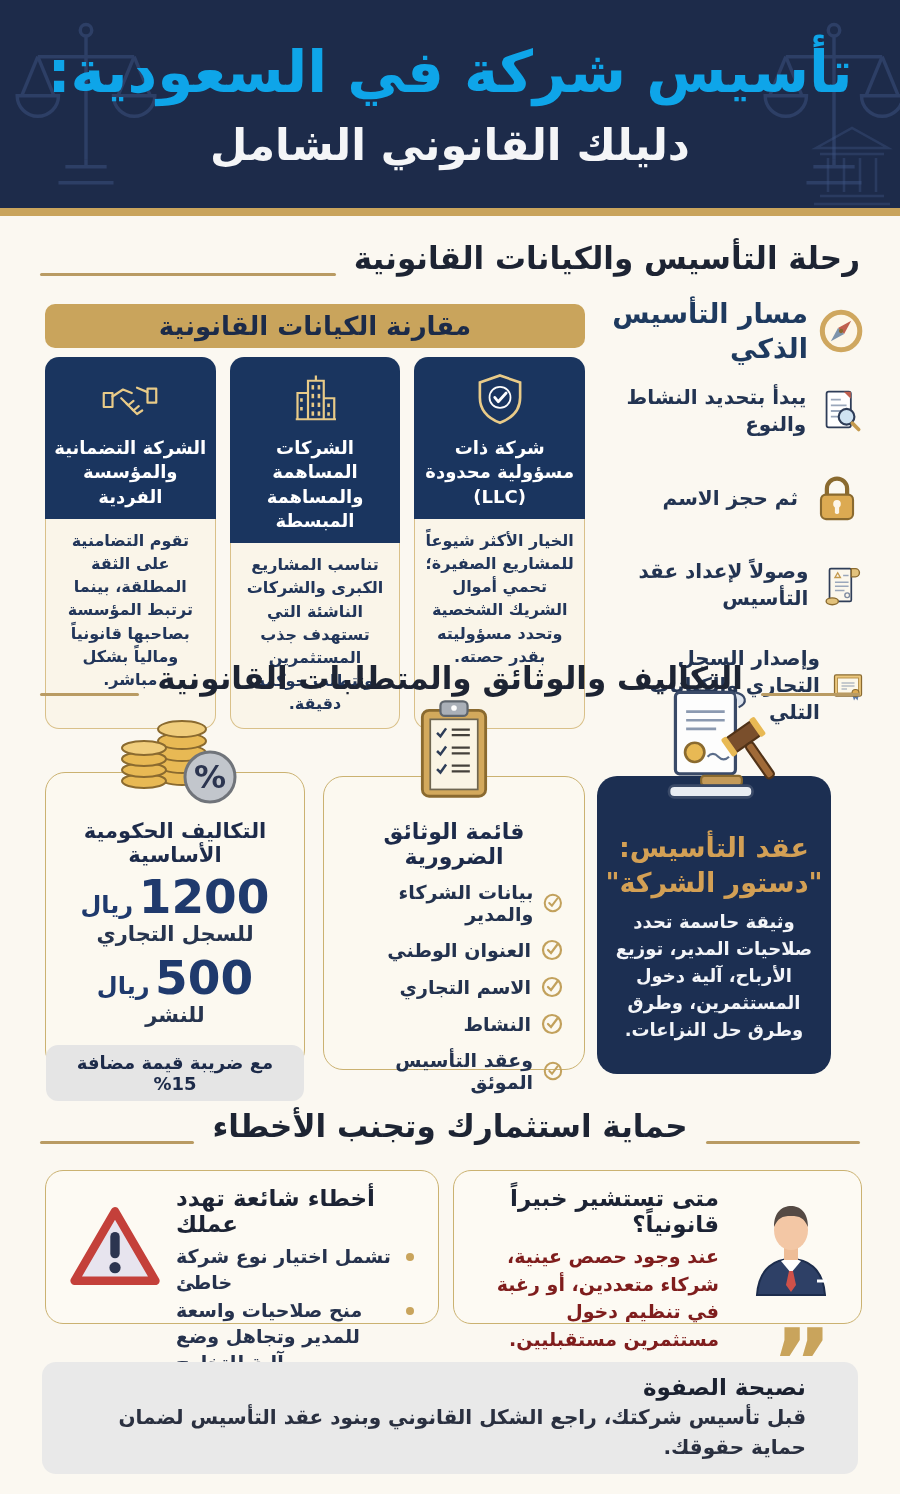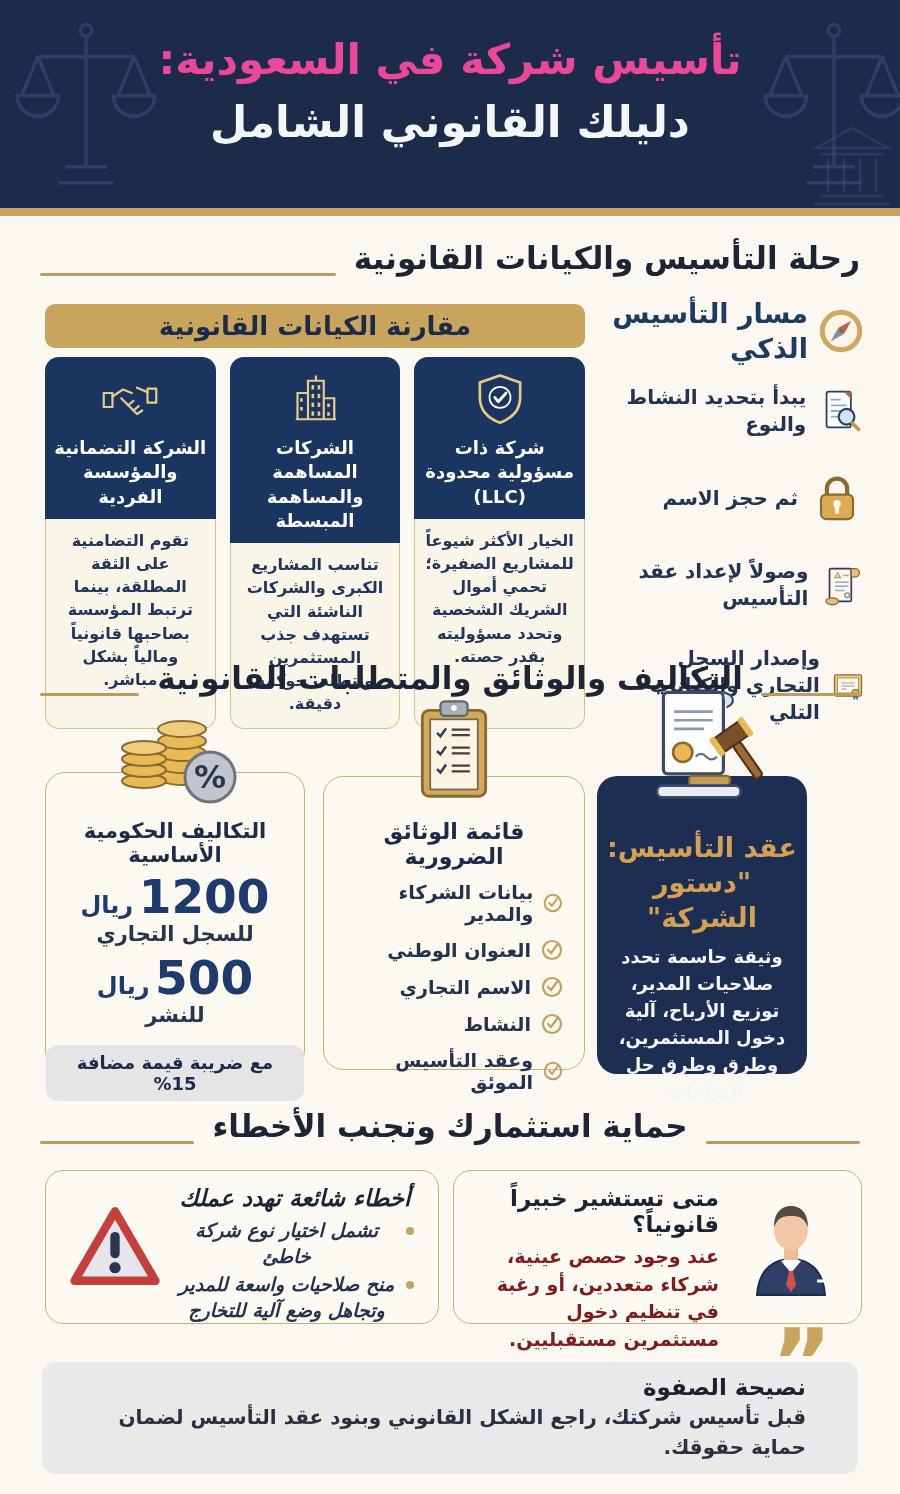--- a/index.html
+++ b/index.html
@@ -9,21 +9,21 @@
     font-family:"DejaVu Sans", sans-serif; font-weight:bold; color:#1d2b4a;
   }
   
   .hdr{position:absolute; top:0; left:0; width:900px; height:208px; background:#1d2b4a; overflow:hidden;}
   .hdr-strip{position:absolute; top:208px; left:0; width:900px; height:8px; background:#c9a45c;}
   .wm{position:absolute; opacity:.5;}
   .wm-left{left:6px; top:20px;}
   .wm-right{right:-14px; top:20px;}
   .wm-bld{right:2px; bottom:2px; opacity:.4;}
   .hdr-titles{position:absolute; top:30px; left:0; right:0; text-align:center; line-height:1.45;}
-  .hdr-t1{font-size:42px; color:#ec4899;}
+  .hdr-t1{font-size:58px; color:#0ea5e9;}
   .hdr-t2{font-size:43px; color:#f4f5f7;}
   
   .sec-row{position:absolute; left:40px; right:40px; display:flex; align-items:flex-end; gap:18px;}
   .sec-row h2{margin:0; font-size:31px; color:#1d2433; white-space:nowrap;}
   .gold-line{flex:1; height:3px; background:#b99b63; border-radius:2px;}
   .sec1{top:240px;}
   .sec2{top:660px;}
   .sec3{top:1108px;}
   
   .smart-path{position:absolute; top:296px; right:36px; width:260px;}
@@ -53,29 +53,29 @@
   .amount .num{font-size:47px;}
   .amount .unit{font-size:24px;}
   .amount-label{font-size:21px; color:#27354f; margin:2px 0 8px;}
   .vat-pill{display:inline-block; margin-top:10px; background:#e5e5e5; border-radius:12px; padding:7px 16px; font-size:18px; color:#1d2b4a;}
   .docs-card{left:323px; top:776px; width:260px; height:292px;}
   .docs-card .float-icon{top:-78px;}
   .docs-card h3{margin:42px 8px 12px; font-size:22px; color:#1d2b4a;}
   .doc-list{list-style:none; margin:0; padding:0 20px; display:flex; flex-direction:column; gap:13px;}
   .doc-list li{display:flex; align-items:center; gap:9px;}
   .doc-list li span{font-size:19px; color:#23324e; text-align:right;}
-  .contract-card{position:absolute; left:597px; top:776px; width:210px; height:298px; background:#1c2f52; border-radius:20px; text-align:center;}
+  .contract-card{position:absolute; left:597px; top:776px; width:234px; height:298px; background:#1c2f52; border-radius:20px; text-align:center;}
   .contract-card .float-icon{top:-88px;}
   .cc-title{margin-top:54px; font-size:27px; color:#d3a055; line-height:1.3;}
   .cc-body{margin:8px 12px 0; font-size:18px; color:#f2f4f8; line-height:1.5;}
   
   .flat-card{position:absolute; background:#fdfaf3; border:1.5px solid #cbb271; border-radius:18px;}
   .mistakes-card{left:45px; top:1170px; width:392px; height:152px;}
   .mistakes-icon{position:absolute; left:22px; top:32px;}
-  .mc-text{padding:14px 24px 0 130px; text-align:center;font-style:italic;}
+  .mc-text{padding:14px 24px 0 130px; text-align:left;}
   .mc-text h3{margin:0 0 7px; font-size:23px; color:#1c2334;}
   .bullet-row{display:flex; align-items:flex-start; gap:9px; margin-bottom:3px;}
   .dot{width:8px; height:8px; border-radius:50%; background:#c9a45c; margin-top:9px; flex:none;}
   .bullet-row span.txt{font-size:19px; color:#26324d; line-height:1.35;}
   .expert-card{left:453px; top:1170px; width:407px; height:152px;}
   .expert-icon{position:absolute; right:20px; top:26px;}
   .xc-text{padding:14px 142px 0 24px; text-align:right;}
   .xc-text h3{margin:0 0 6px; font-size:23px; color:#1c2334;}
   .xc-text p{margin:0; font-size:19px; color:#7f1d1d; line-height:1.45;}
   

